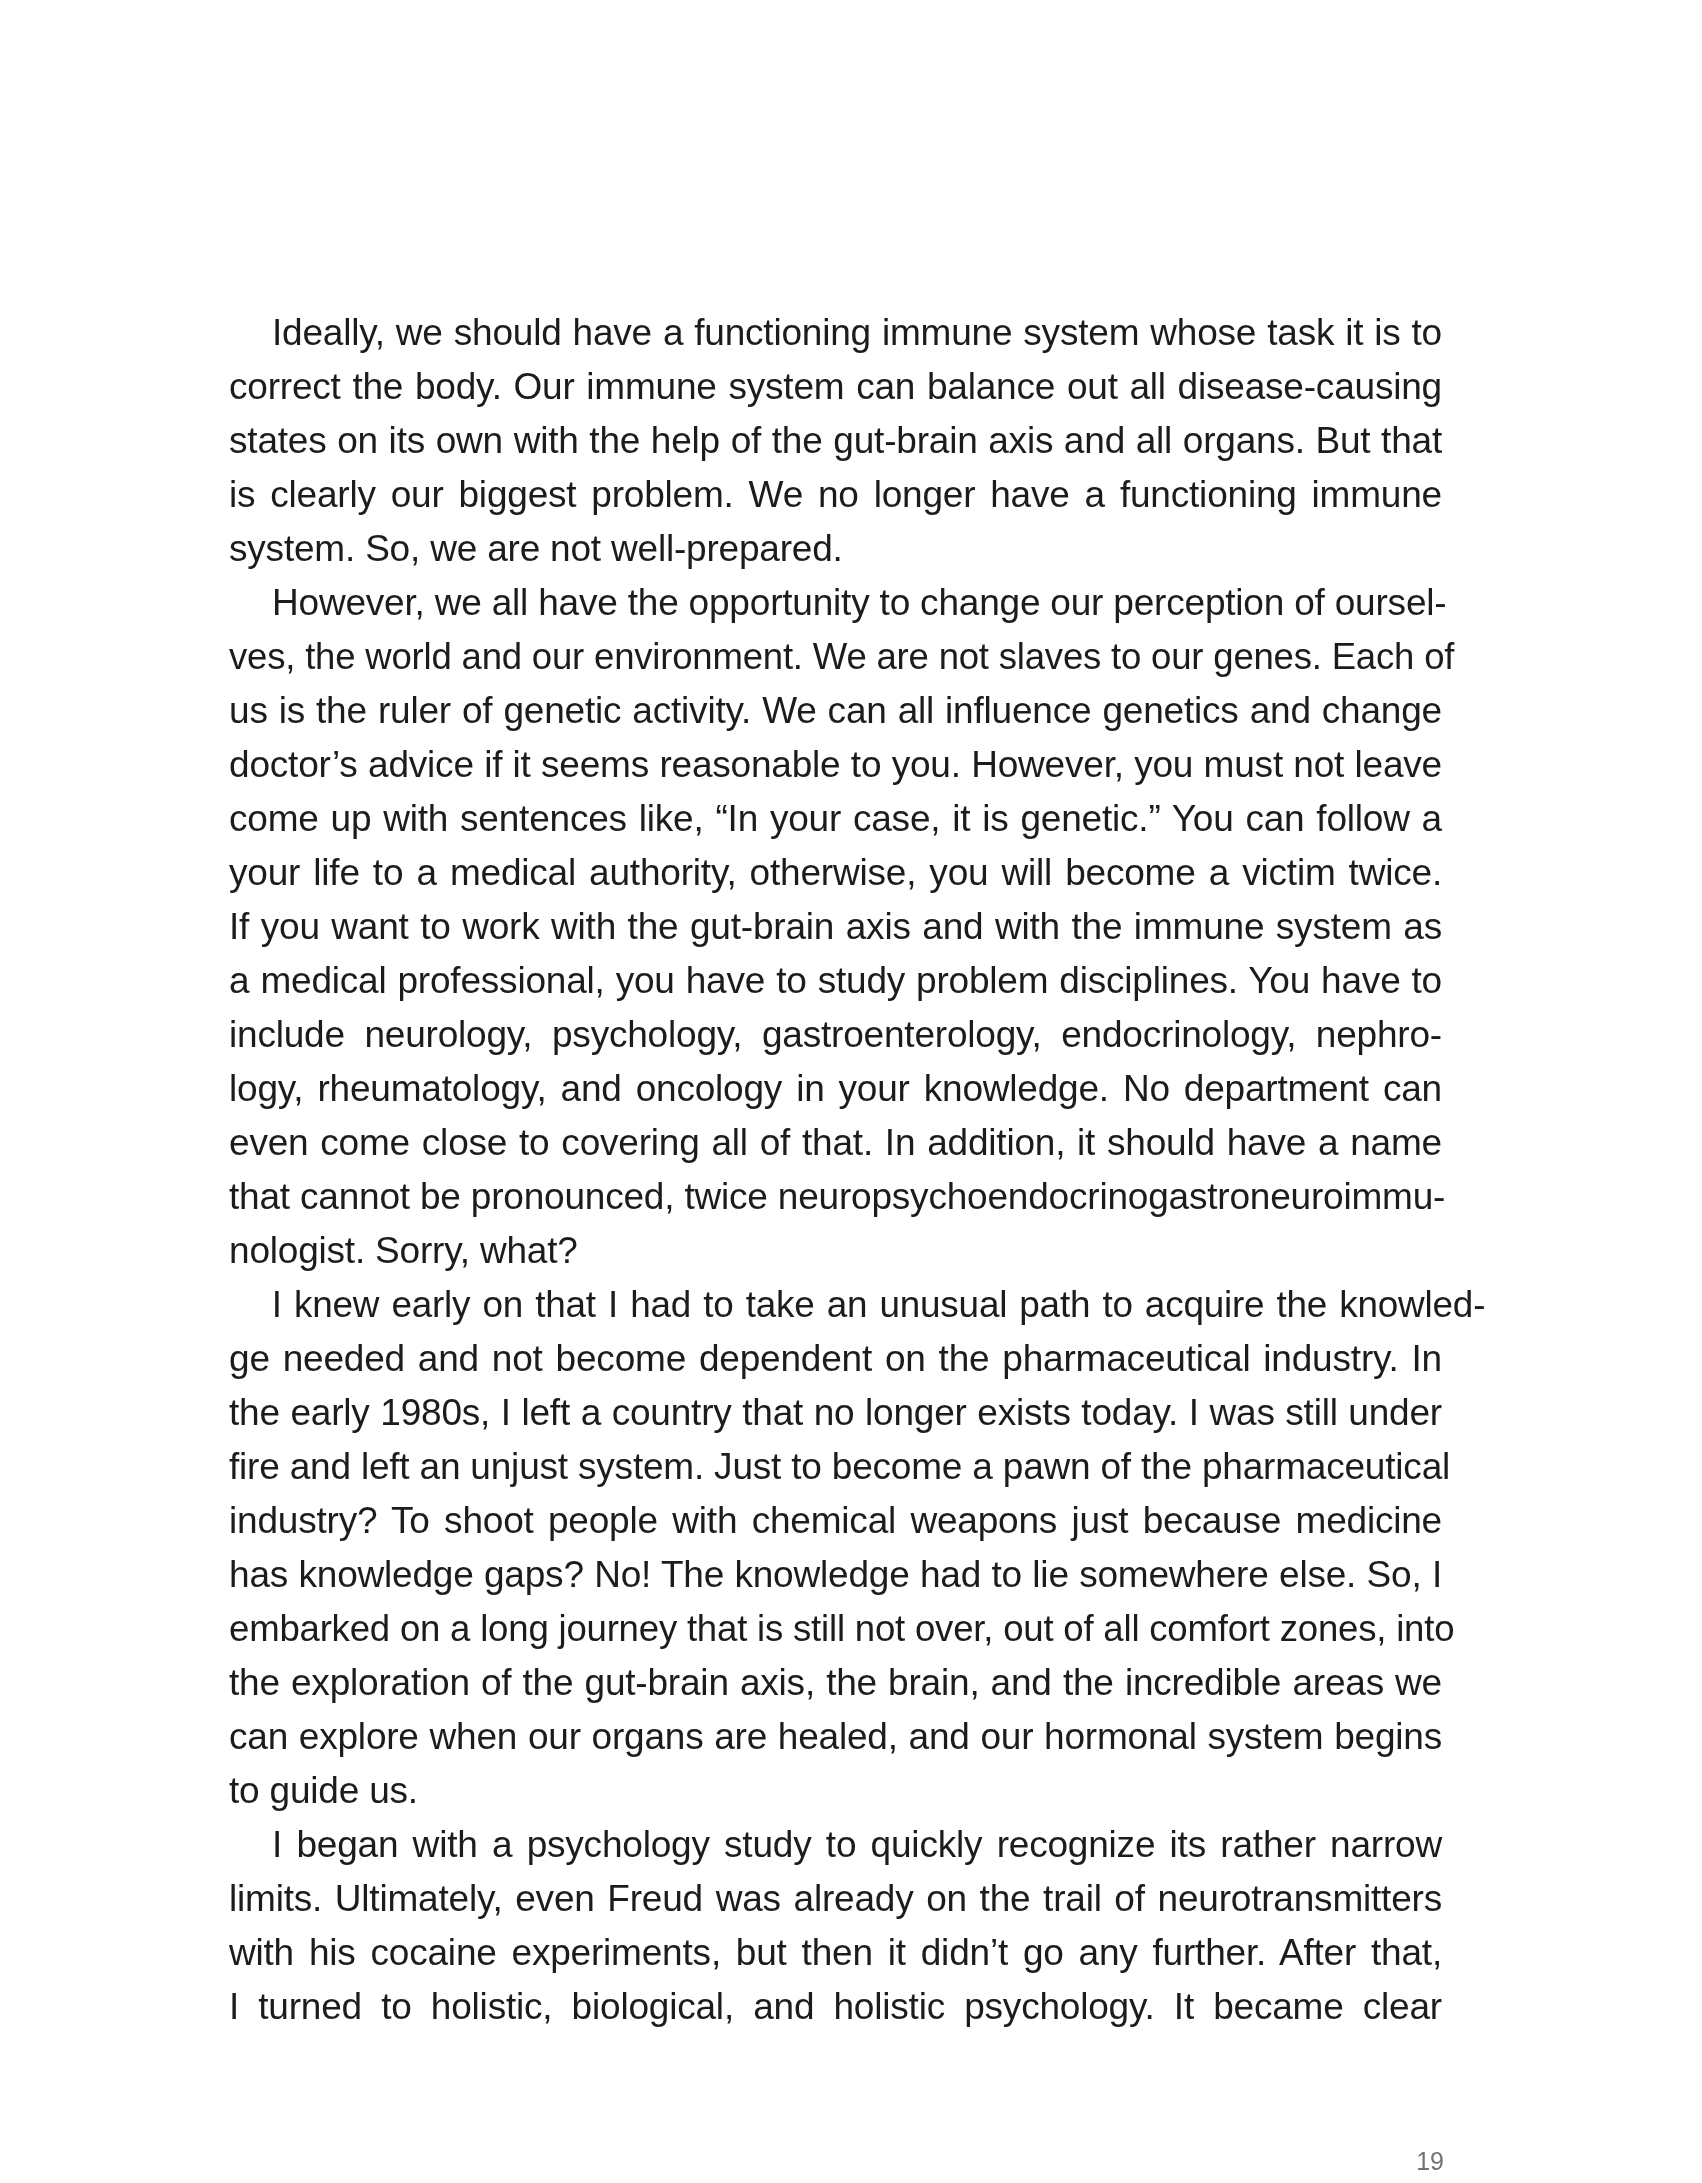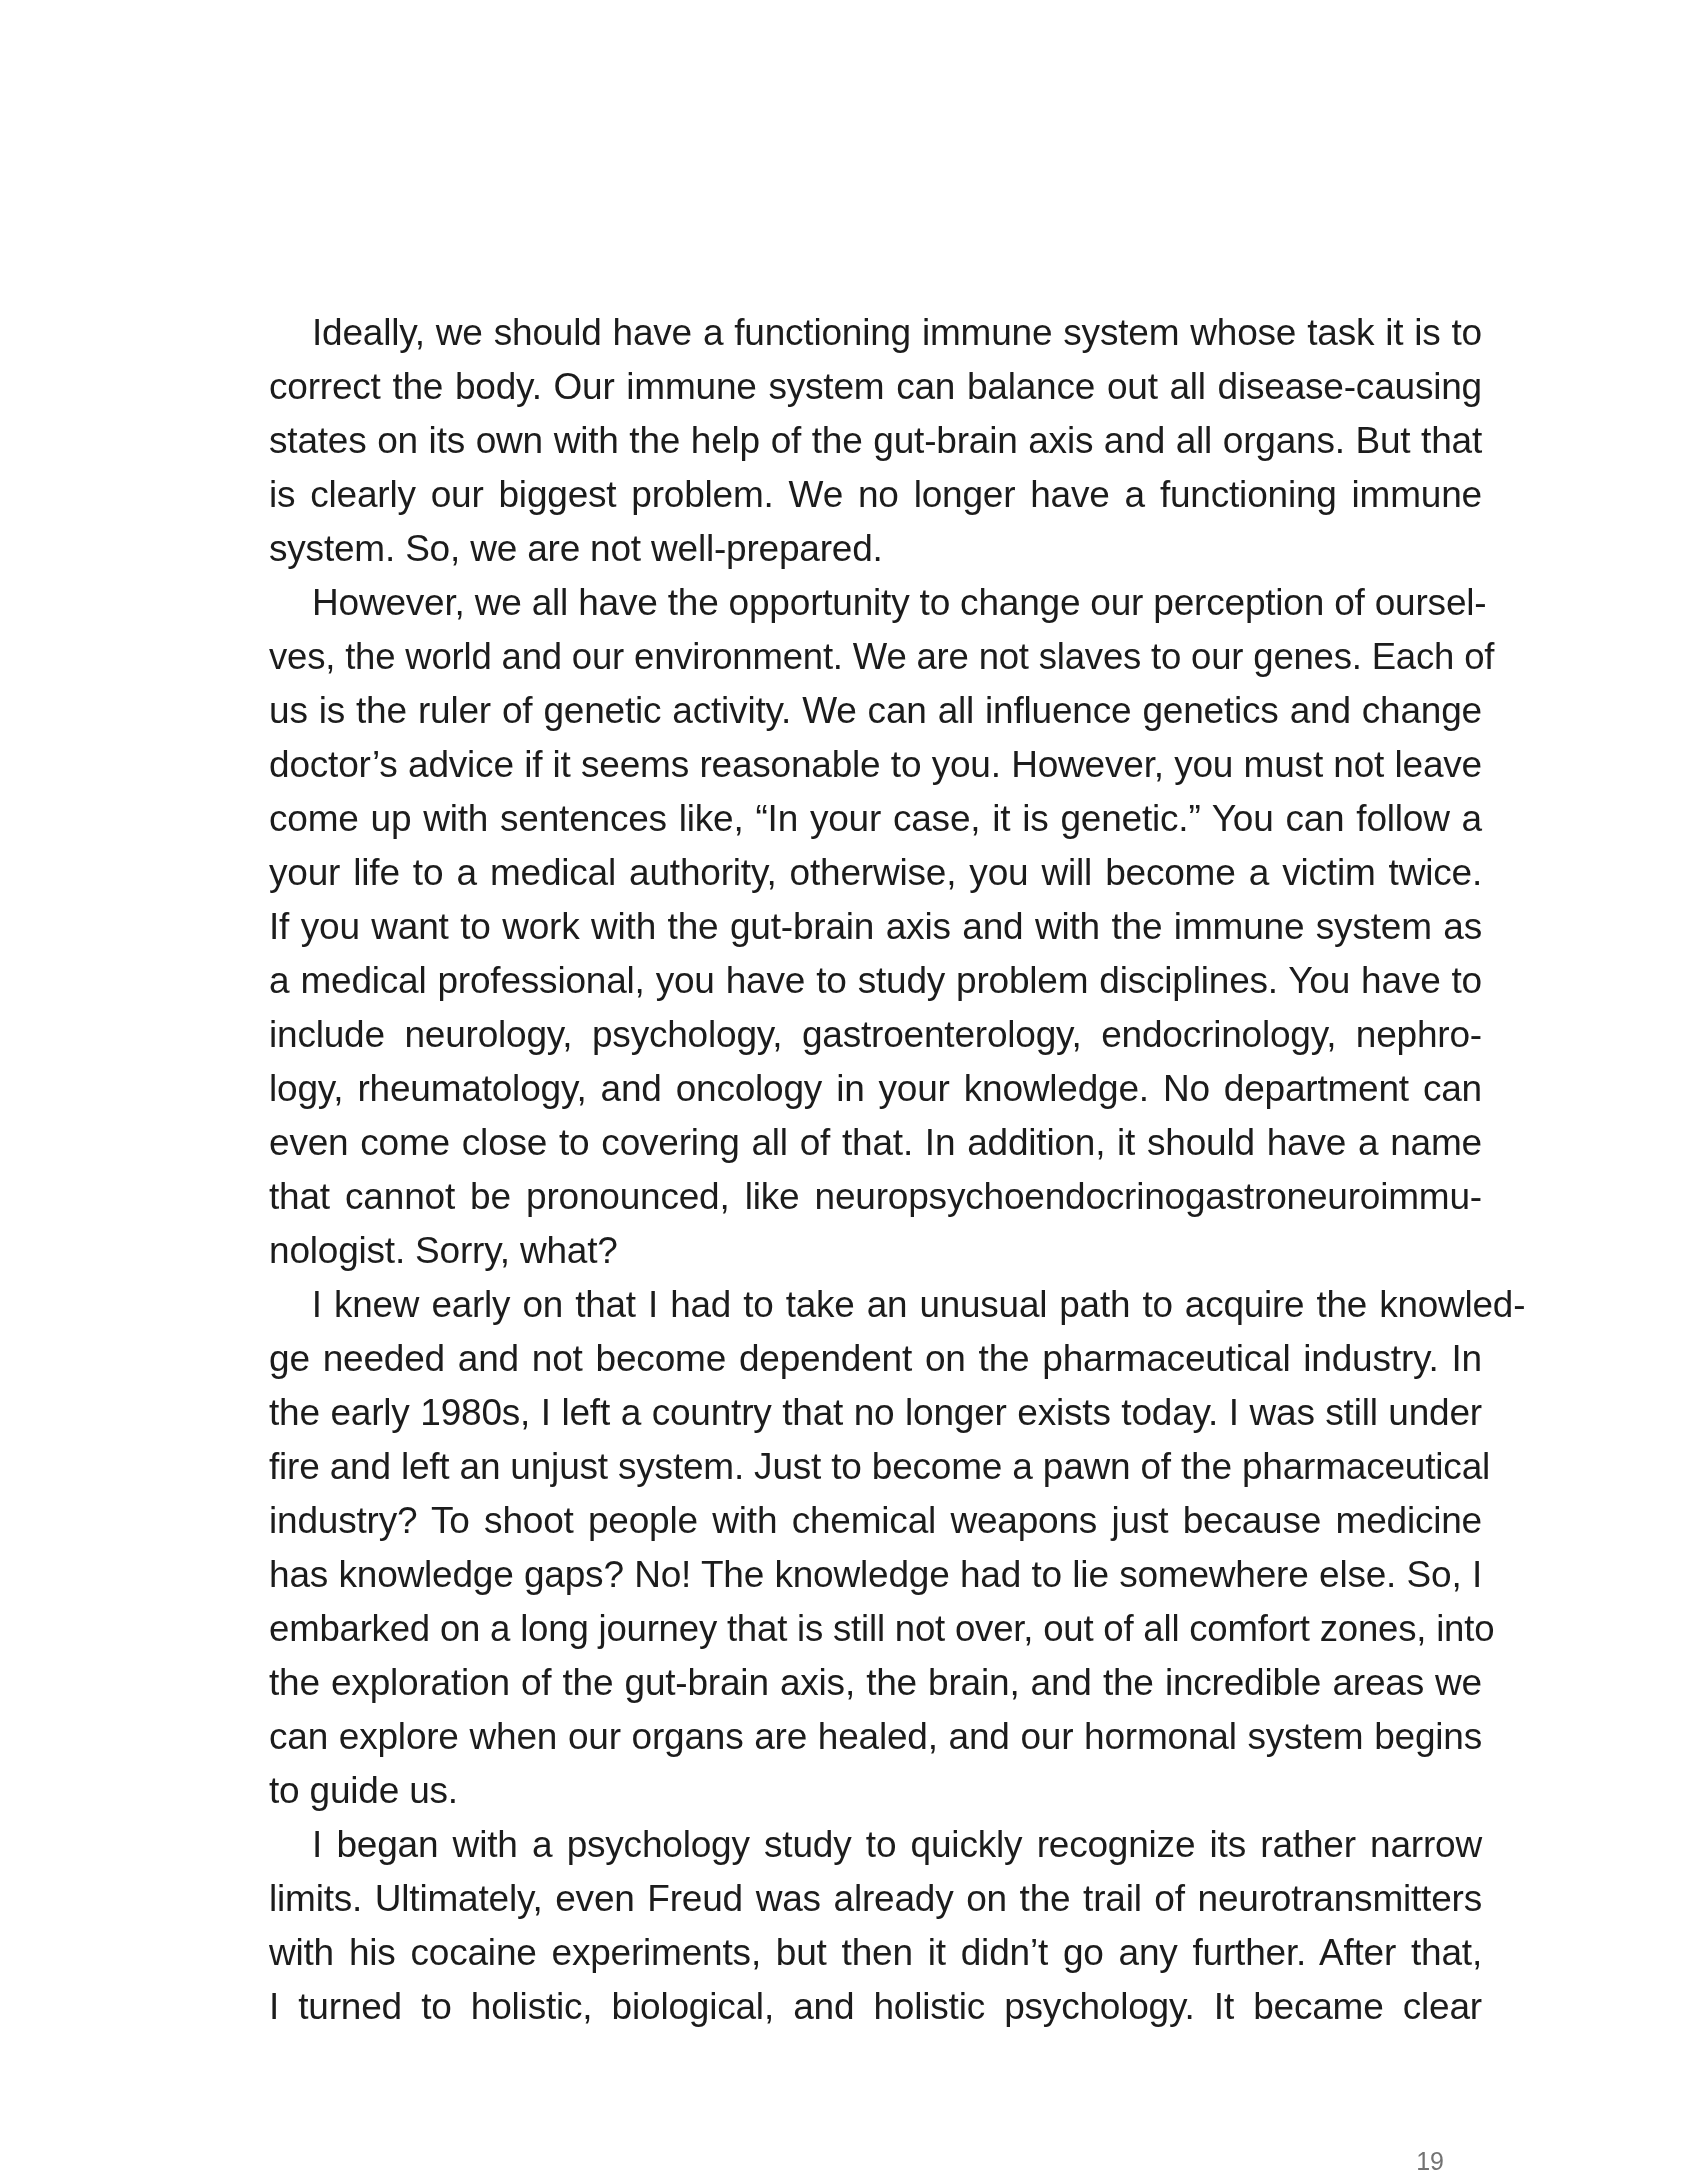--- a/index.html
+++ b/index.html
@@ -24,21 +24,20 @@
   .text-block {
     position: absolute;
     left: 229px;
     top: 306px;
     width: 1213px;
     color: #1c1c1c;
     font-family: "Liberation Sans", sans-serif;
     font-weight: 400;
     font-size: 37px;
     line-height: 54px;
-    margin-left: 40px;
   }
   .paragraph {
     margin: 0;
     padding: 0;
   }
   .line {
     display: block;
     white-space: nowrap;
     text-align: justify;
     text-align-last: justify;
@@ -82,21 +81,21 @@
         <span class="line" style="display: block; transform-origin: left top; transform: scaleX(0.9873); width: 1229px;">ves, the world and our environment. We are not slaves to our genes. Each of</span>
         <span class="line">us is the ruler of genetic activity. We can all influence genetics and change</span>
         <span class="line">doctor’s advice if it seems reasonable to you. However, you must not leave</span>
         <span class="line">come up with sentences like, “In your case, it is genetic.” You can follow a</span>
         <span class="line">your life to a medical authority, otherwise, you will become a victim twice.</span>
         <span class="line">If you want to work with the gut-brain axis and with the immune system as</span>
         <span class="line">a medical professional, you have to study problem disciplines. You have to</span>
         <span class="line">include neurology, psychology, gastroenterology, endocrinology, nephro-</span>
         <span class="line">logy, rheumatology, and oncology in your knowledge. No department can</span>
         <span class="line">even come close to covering all of that. In addition, it should have a name</span>
-        <span class="line">that cannot be pronounced, like neuropsychoendocrinogastroneuroimmu-</span>
+        <span class="line">that cannot be pronounced, twice neuropsychoendocrinogastroneuroimmu-</span>
         <span class="line last">nologist. Sorry, what?</span>
       </div>
     <div class="paragraph">
         <span class="line first" style="display: block; transform-origin: left top; transform: scaleX(0.9962); width: 1218px;">I knew early on that I had to take an unusual path to acquire the knowled-</span>
         <span class="line">ge needed and not become dependent on the pharmaceutical industry. In</span>
         <span class="line">the early 1980s, I left a country that no longer exists today. I was still under</span>
         <span class="line">fire and left an unjust system. Just to become a pawn of the pharmaceutical</span>
         <span class="line">industry? To shoot people with chemical weapons just because medicine</span>
         <span class="line">has knowledge gaps? No! The knowledge had to lie somewhere else. So, I</span>
         <span class="line" style="display: block; transform-origin: left top; transform: scaleX(0.9878); width: 1228px;">embarked on a long journey that is still not over, out of all comfort zones, into</span>

